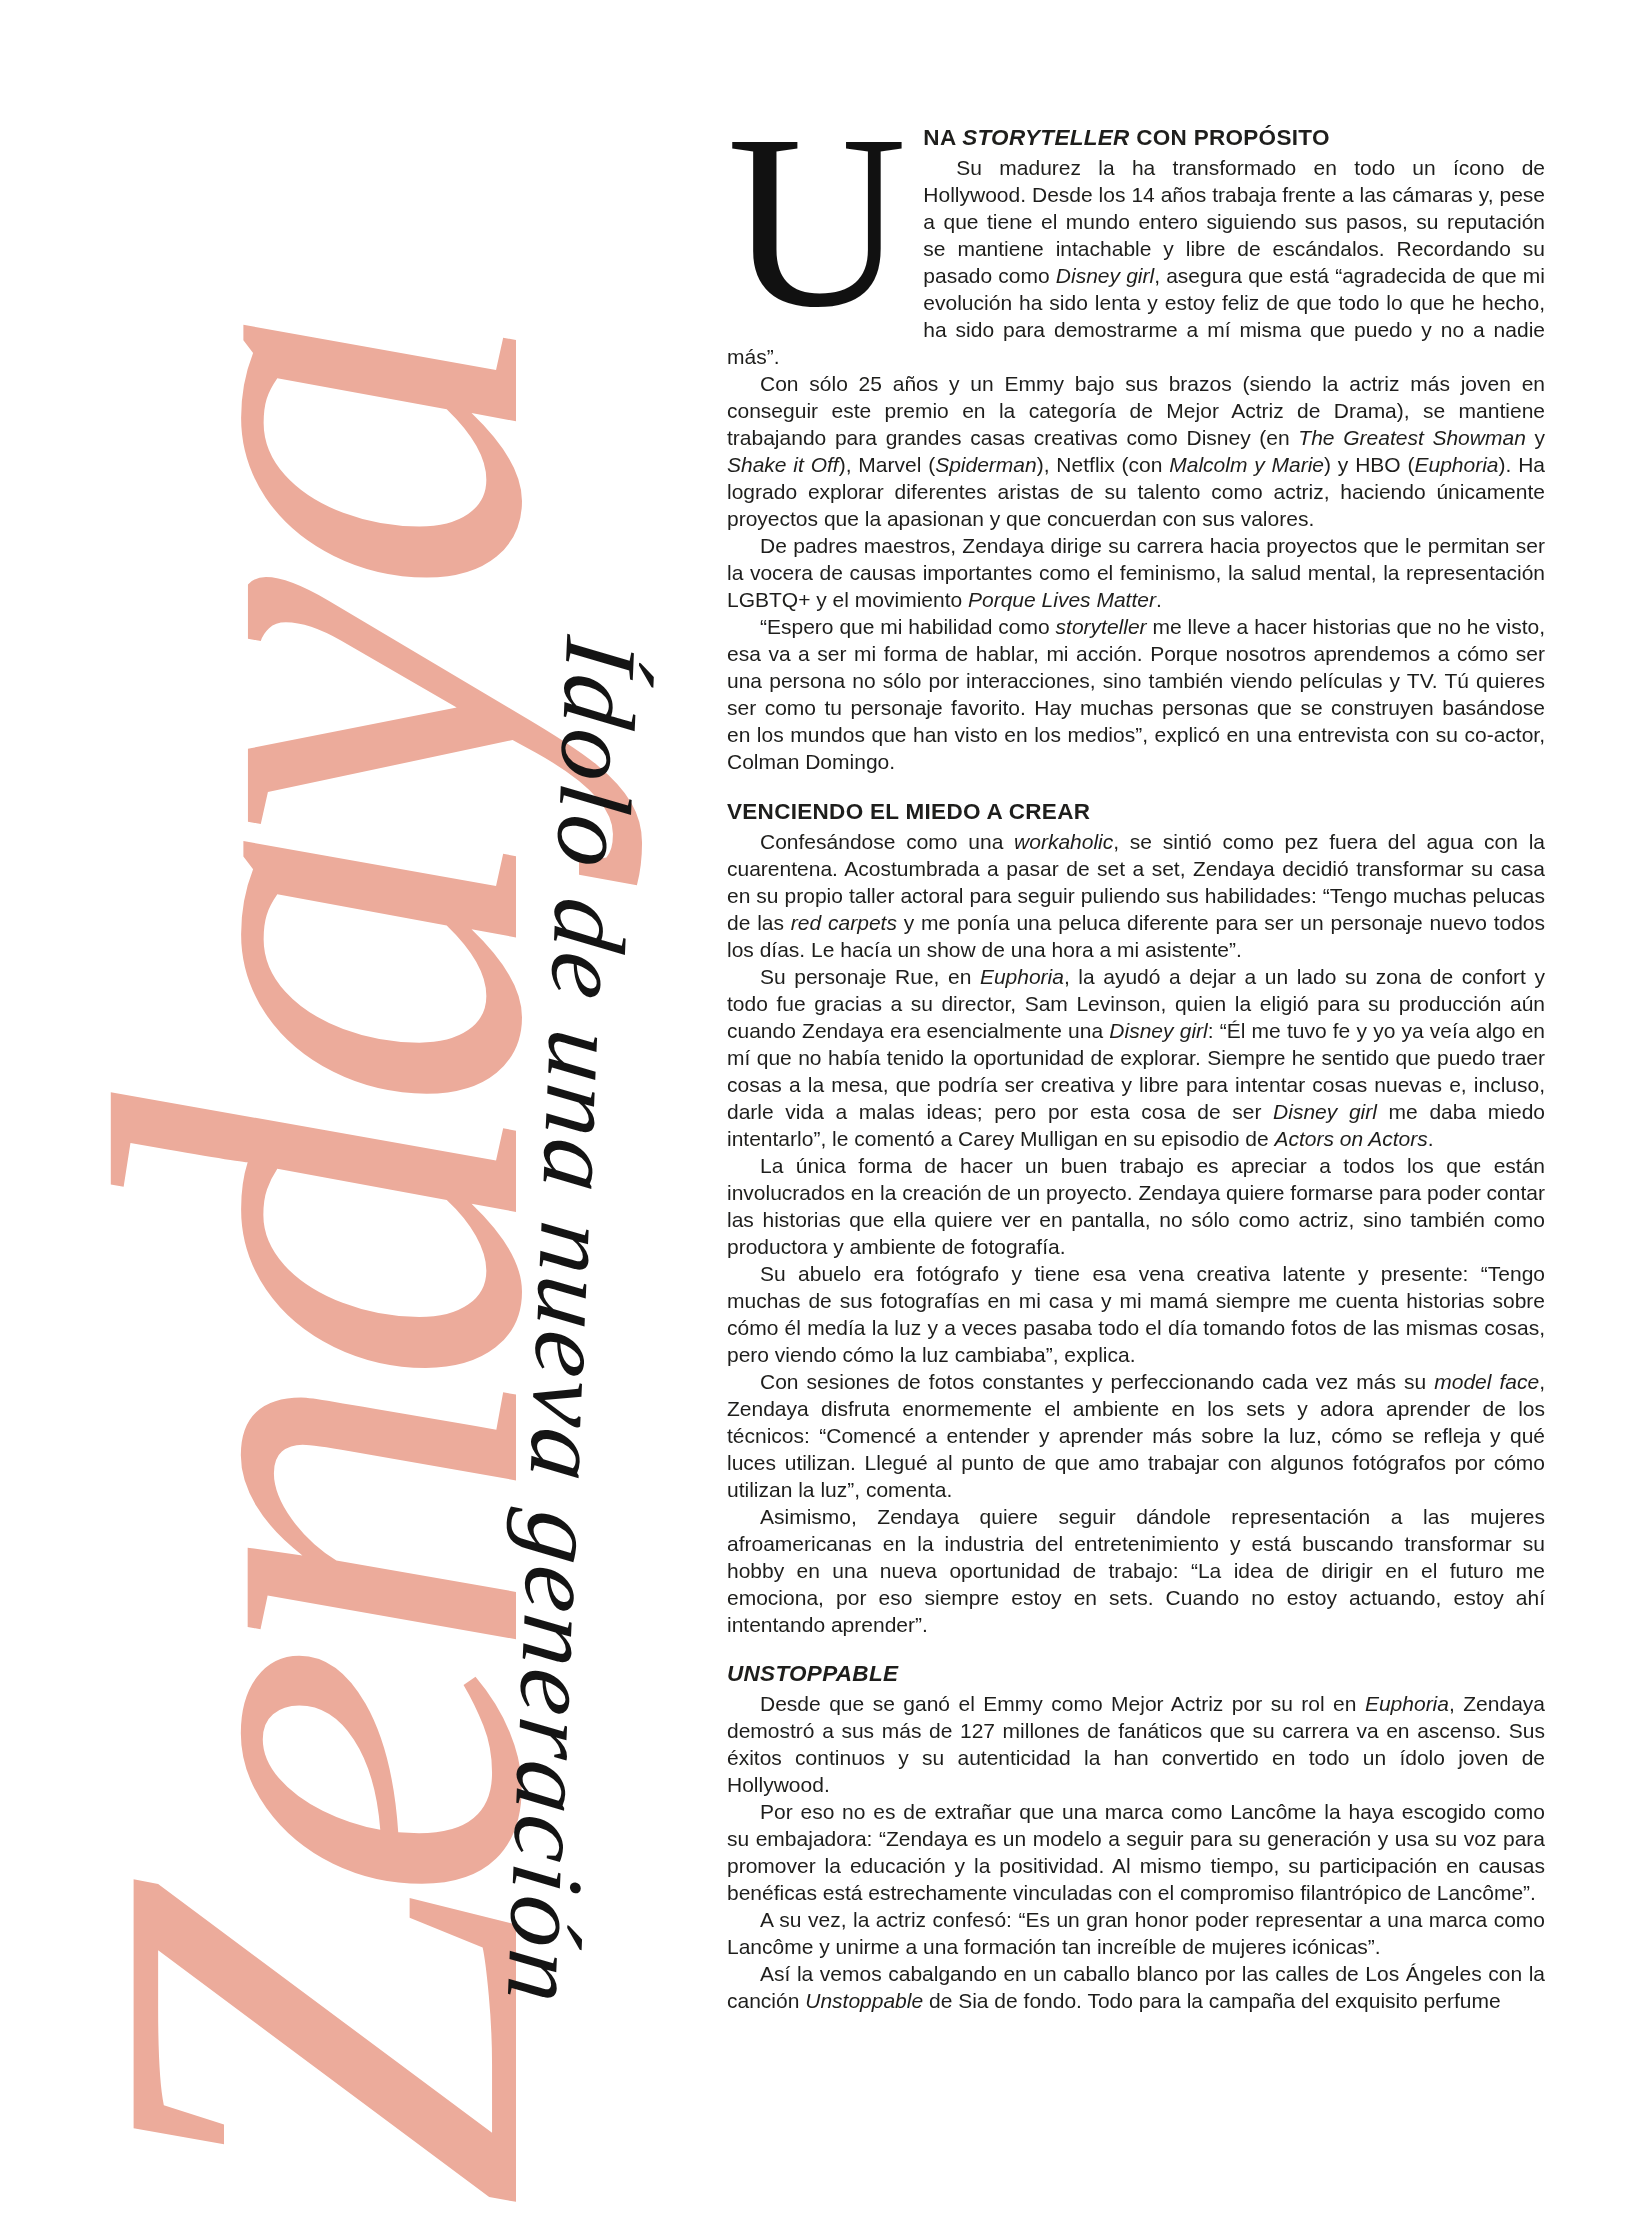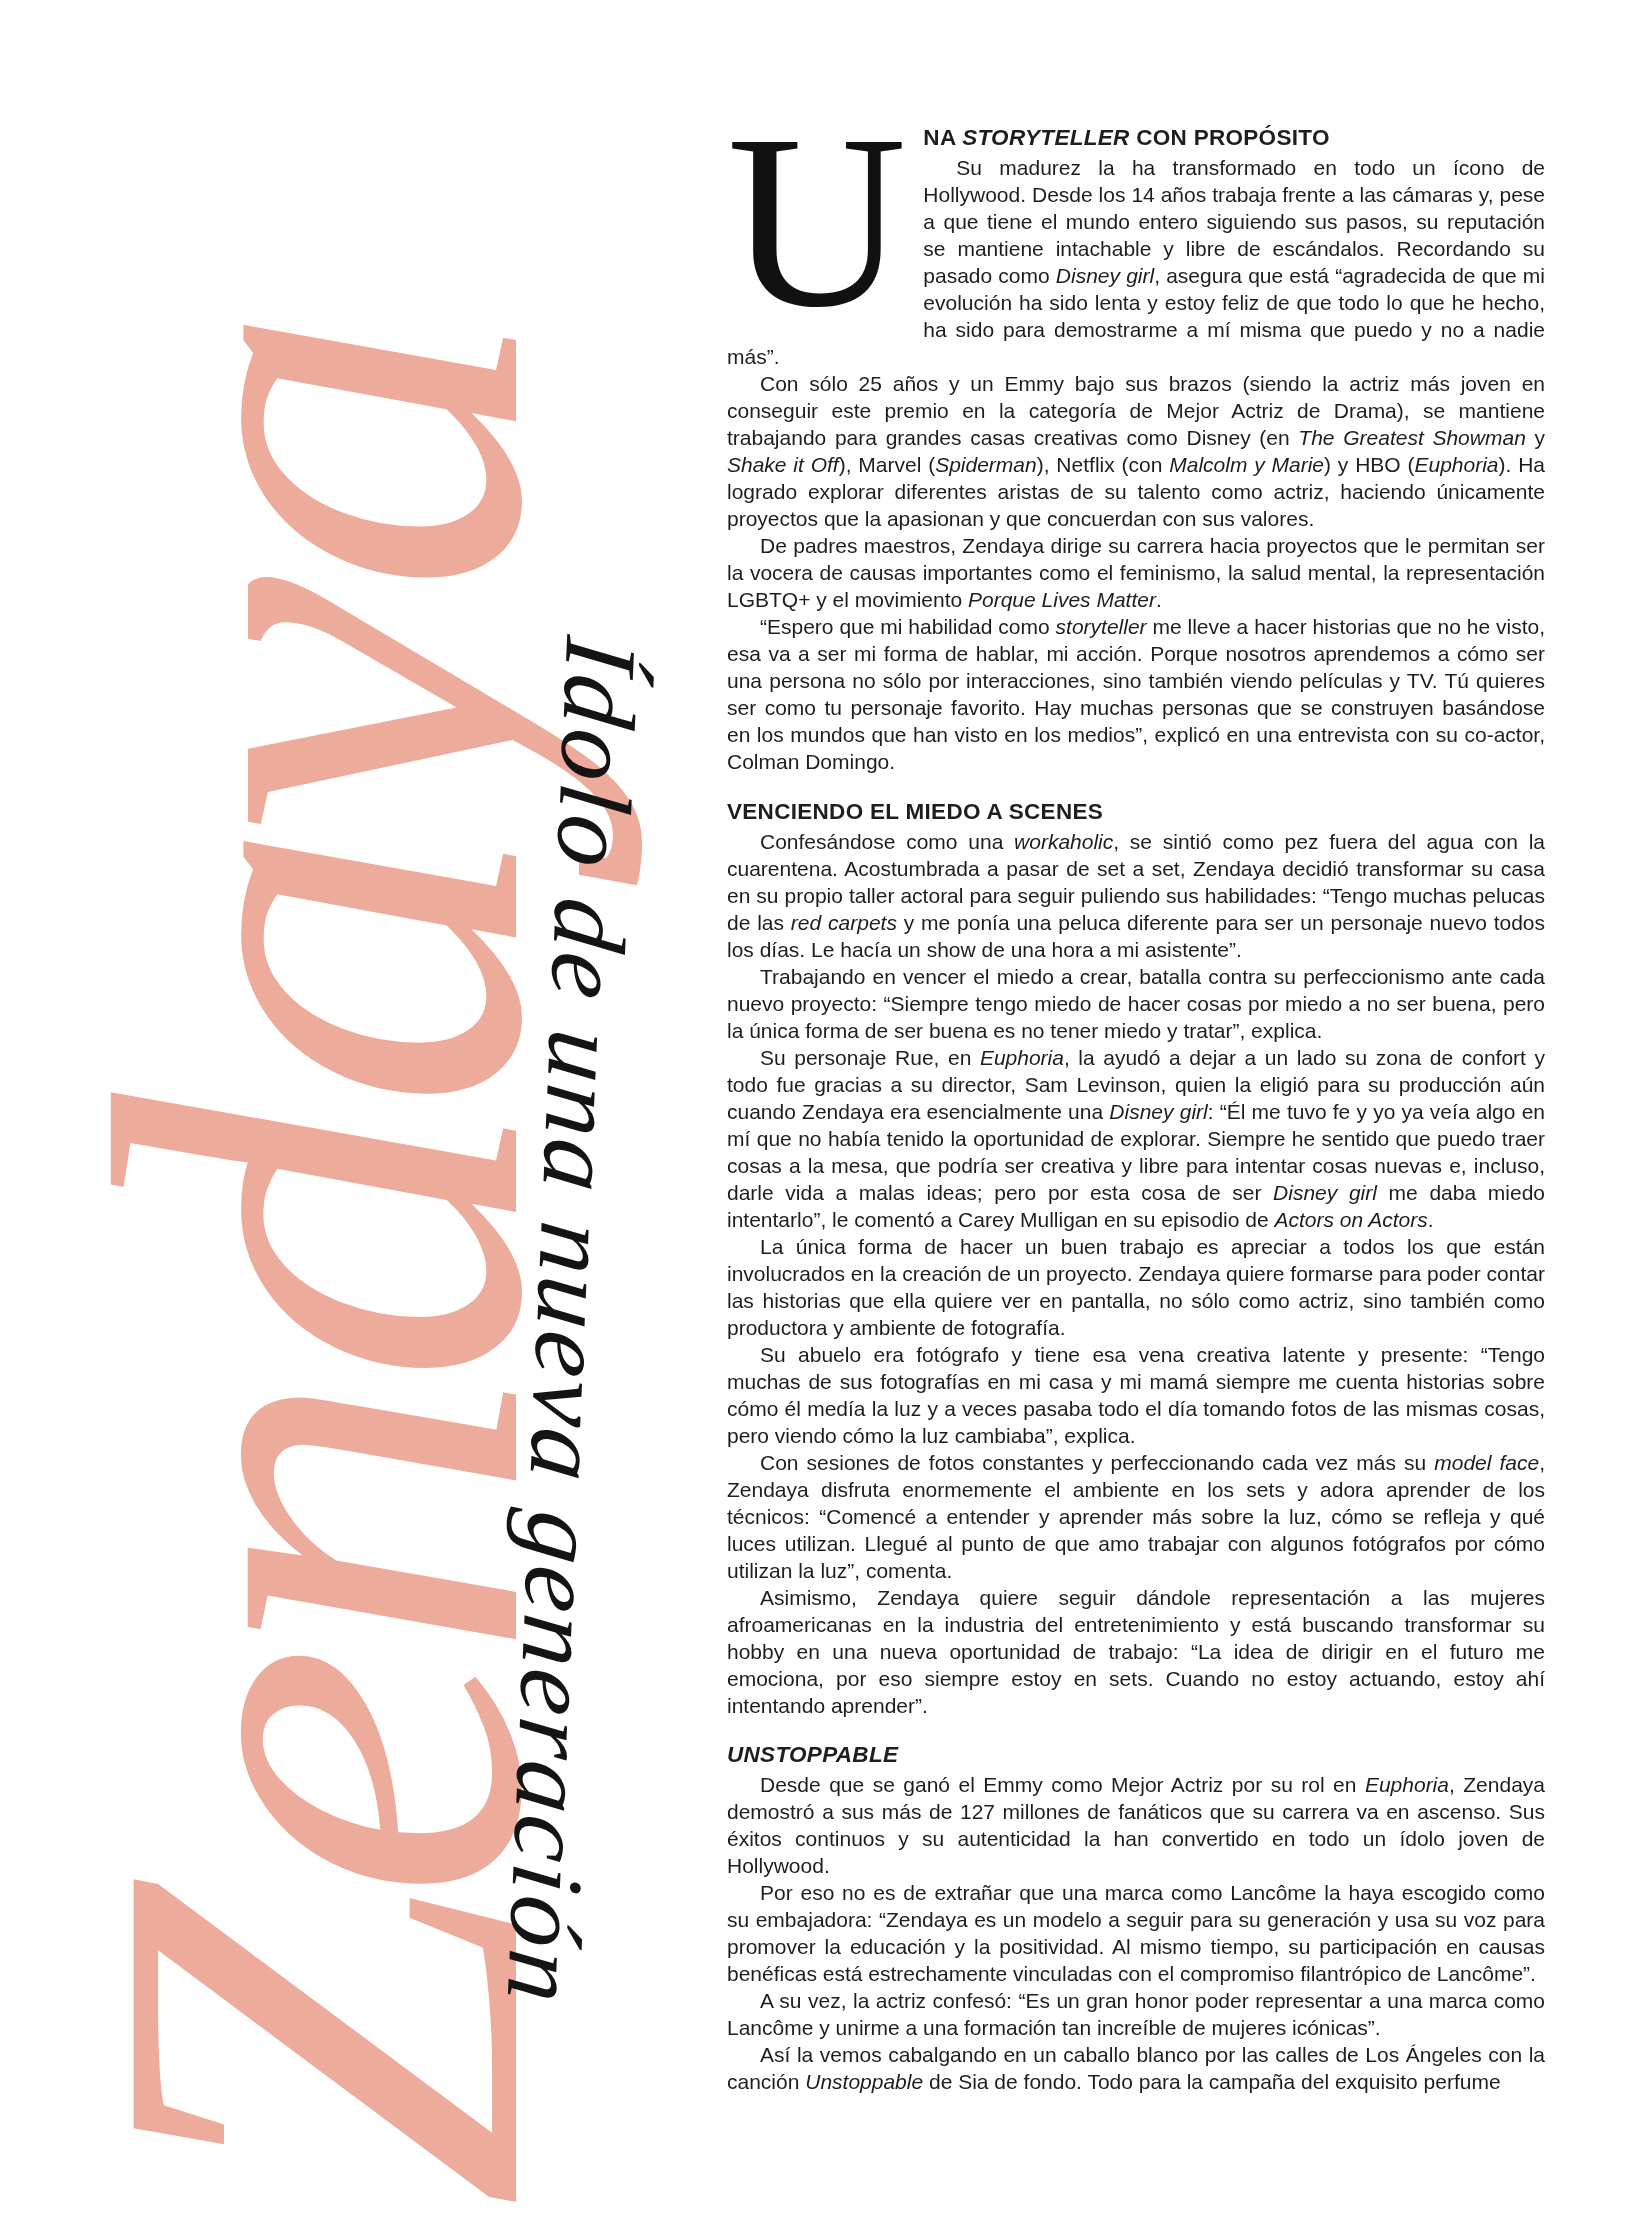--- a/index.html
+++ b/index.html
@@ -92,23 +92,22 @@
 <div class="article-column">
     <section>
       <span class="dropcap">U</span>
       <h2 class="sec-heading">NA <i>STORYTELLER</i> CON PROPÓSITO</h2>
       <p>Su madurez la ha transformado en todo un ícono de Hollywood. Desde los 14 años trabaja frente a las cámaras y, pese a que tiene el mundo entero siguiendo sus pasos, su reputación se mantiene intachable y libre de escándalos. Recordando su pasado como <i>Disney girl</i>, asegura que está “agradecida de que mi evolución ha sido lenta y estoy feliz de que todo lo que he hecho, ha sido para demostrarme a mí misma que puedo y no a nadie más”.</p>
       <p>Con sólo 25 años y un Emmy bajo sus brazos (siendo la actriz más joven en conseguir este premio en la categoría de Mejor Actriz de Drama), se mantiene trabajando para grandes casas creativas como Disney (en <i>The Greatest Showman</i> y <i>Shake it Off</i>), Marvel (<i>Spiderman</i>), Netflix (con <i>Malcolm y Marie</i>) y HBO (<i>Euphoria</i>). Ha logrado explorar diferentes aristas de su talento como actriz, haciendo únicamente proyectos que la apasionan y que concuerdan con sus valores.</p>
       <p>De padres maestros, Zendaya dirige su carrera hacia proyectos que le permitan ser la vocera de causas importantes como el feminismo, la salud mental, la representación LGBTQ+ y el movimiento <i>Porque Lives Matter</i>.</p>
       <p>“Espero que mi habilidad como <i>storyteller</i> me lleve a hacer historias que no he visto, esa va a ser mi forma de hablar, mi acción. Porque nosotros aprendemos a cómo ser una persona no sólo por interacciones, sino también viendo películas y TV. Tú quieres ser como tu personaje favorito. Hay muchas personas que se construyen basándose en los mundos que han visto en los medios”, explicó en una entrevista con su co-actor, Colman Domingo.</p>
     </section>
     <section>
-      <h2 class="sec-heading">VENCIENDO EL MIEDO A SCENES</h2>
+      <h2 class="sec-heading">VENCIENDO EL MIEDO A CREAR</h2>
       <p>Confesándose como una <i>workaholic</i>, se sintió como pez fuera del agua con la cuarentena. Acostumbrada a pasar de set a set, Zendaya decidió transformar su casa en su propio taller actoral para seguir puliendo sus habilidades: “Tengo muchas pelucas de las <i>red carpets</i> y me ponía una peluca diferente para ser un personaje nuevo todos los días. Le hacía un show de una hora a mi asistente”.</p>
-      <p>Trabajando en vencer el miedo a crear, batalla contra su perfeccionismo ante cada nuevo proyecto: “Siempre tengo miedo de hacer cosas por miedo a no ser buena, pero la única forma de ser buena es no tener miedo y tratar”, explica.</p>
       <p>Su personaje Rue, en <i>Euphoria</i>, la ayudó a dejar a un lado su zona de confort y todo fue gracias a su director, Sam Levinson, quien la eligió para su producción aún cuando Zendaya era esencialmente una <i>Disney girl</i>: “Él me tuvo fe y yo ya veía algo en mí que no había tenido la oportunidad de explorar. Siempre he sentido que puedo traer cosas a la mesa, que podría ser creativa y libre para intentar cosas nuevas e, incluso, darle vida a malas ideas; pero por esta cosa de ser <i>Disney girl</i> me daba miedo intentarlo”, le comentó a Carey Mulligan en su episodio de <i>Actors on Actors</i>.</p>
     </section>
     <section>
       <p>La única forma de hacer un buen trabajo es apreciar a todos los que están involucrados en la creación de un proyecto. Zendaya quiere formarse para poder contar las historias que ella quiere ver en pantalla, no sólo como actriz, sino también como productora y ambiente de fotografía.</p>
       <p>Su abuelo era fotógrafo y tiene esa vena creativa latente y presente: “Tengo muchas de sus fotografías en mi casa y mi mamá siempre me cuenta historias sobre cómo él medía la luz y a veces pasaba todo el día tomando fotos de las mismas cosas, pero viendo cómo la luz cambiaba”, explica.</p>
       <p>Con sesiones de fotos constantes y perfeccionando cada vez más su <i>model face</i>, Zendaya disfruta enormemente el ambiente en los sets y adora aprender de los técnicos: “Comencé a entender y aprender más sobre la luz, cómo se refleja y qué luces utilizan. Llegué al punto de que amo trabajar con algunos fotógrafos por cómo utilizan la luz”, comenta.</p>
       <p>Asimismo, Zendaya quiere seguir dándole representación a las mujeres afroamericanas en la industria del entretenimiento y está buscando transformar su hobby en una nueva oportunidad de trabajo: “La idea de dirigir en el futuro me emociona, por eso siempre estoy en sets. Cuando no estoy actuando, estoy ahí intentando aprender”.</p>
     </section>
     <section>
       <h2 class="sec-heading"><i>UNSTOPPABLE</i></h2>

